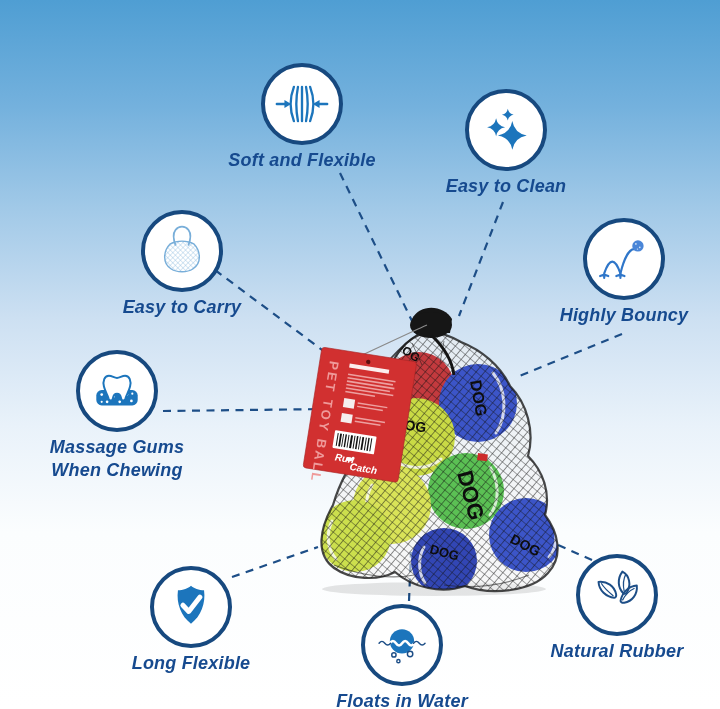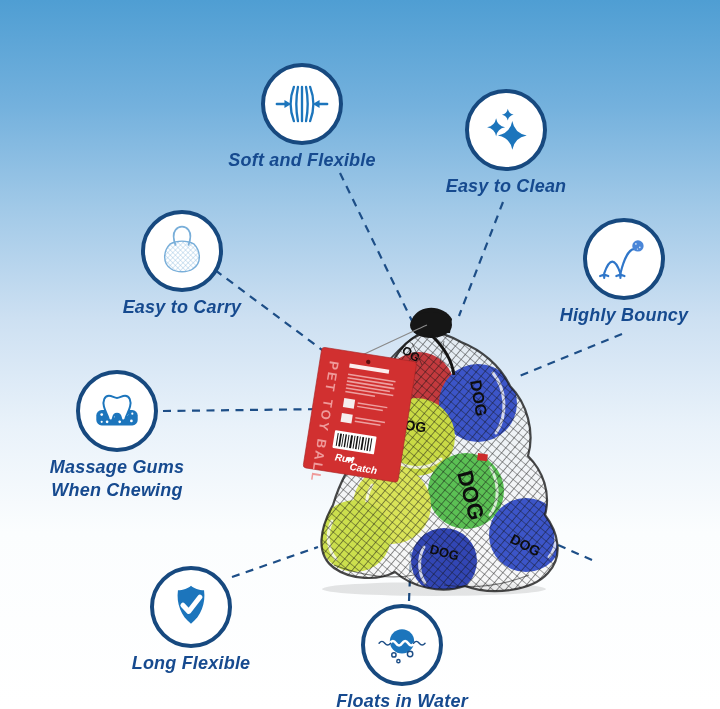--- a/index.html
+++ b/index.html
@@ -114,21 +114,21 @@
         <circle cx="47.5" cy="17" r="1" fill="#cfe2f7"></circle>
         <circle cx="45" cy="19" r="0.8" fill="#cfe2f7"></circle>
       </svg>
     </div>
     <div class="label">
       <span>Highly Bouncy</span>
       <span></span>
     </div>
   </div>
 
-  <div class="feature" style="left:76px;top:370px;">
+  <div class="feature" style="left:76px;top:350px;">
     <div class="badge">
       <svg viewBox="0 0 60 60">
         <rect x="7" y="29" width="46" height="17" rx="6" fill="#1c75bc"></rect>
         <g fill="#ffffff">
           <circle cx="13" cy="34" r="1.5"></circle>
             <circle cx="19" cy="42" r="1.5"></circle>
           <circle cx="26" cy="36" r="1.5"></circle>
             <circle cx="33" cy="42" r="1.5"></circle>
           <circle cx="41" cy="34" r="1.5"></circle>
             <circle cx="46" cy="41" r="1.5"></circle>
@@ -169,20 +169,38 @@
         <circle cx="39" cy="40" r="3" stroke="#1d4e87" stroke-width="1.6" fill="none"></circle>
         <circle cx="26" cy="48" r="1.8" stroke="#1d4e87" stroke-width="1.6" fill="none"></circle>
       </svg>
     </div>
     <div class="label">
       <span>Floats in Water</span>
       <span></span>
     </div>
   </div>
 
+  <div class="feature" style="left:576px;top:554px;">
+    <div class="badge">
+      <svg viewBox="0 0 60 60">
+        <g stroke="#1d4e87" stroke-width="2.2" fill="none" stroke-linejoin="round">
+          <path d="M37 28 C31 22 30 12 36 4 C44 8 46 19 41 27 C39.8 28.8 38 29 37 28 Z"></path>
+          <path d="M38 26 C36.5 19 37.5 11 40 6.5" stroke-width="1.4"></path>
+          <path d="M27 33 C18 32 10 25 9.5 15.5 C19 14.5 27 20 29 29 C29.4 31 28.8 33 27 33 Z"></path>
+          <path d="M26 31 C21 27 15.5 22 12.5 17" stroke-width="1.4"></path>
+          <path d="M34 36 C36 27 43 20 52 19.5 C53 29 47 37 38 38.5 C35.8 38.8 33.6 38 34 36 Z"></path>
+          <path d="M36 36 C39 30 44 25 49.5 22.5" stroke-width="1.4"></path>
+        </g>
+      </svg>
+    </div>
+    <div class="label">
+      <span>Natural Rubber</span>
+      <span></span>
+    </div>
+  </div>
 
   <svg class="product-svg" viewBox="0 0 275 302">
     <defs>
       <path id="bagblob" d="M132 38 C112 42 97 62 93 86 C77 98 70 122 75 143 C60 162 46 186 39 210
         C26 233 21 259 40 273 C57 285 84 286 101 277 C119 293 148 299 171 291 C198 301 238 296 254 278
         C270 261 264 237 251 220 C257 198 249 176 234 161 C241 137 233 108 216 91 C206 70 187 55 167 47
         C156 41 141 35 132 38 Z"></path>
       <clipPath id="bagclip">
           <use href="#bagblob"></use>
         </clipPath>

